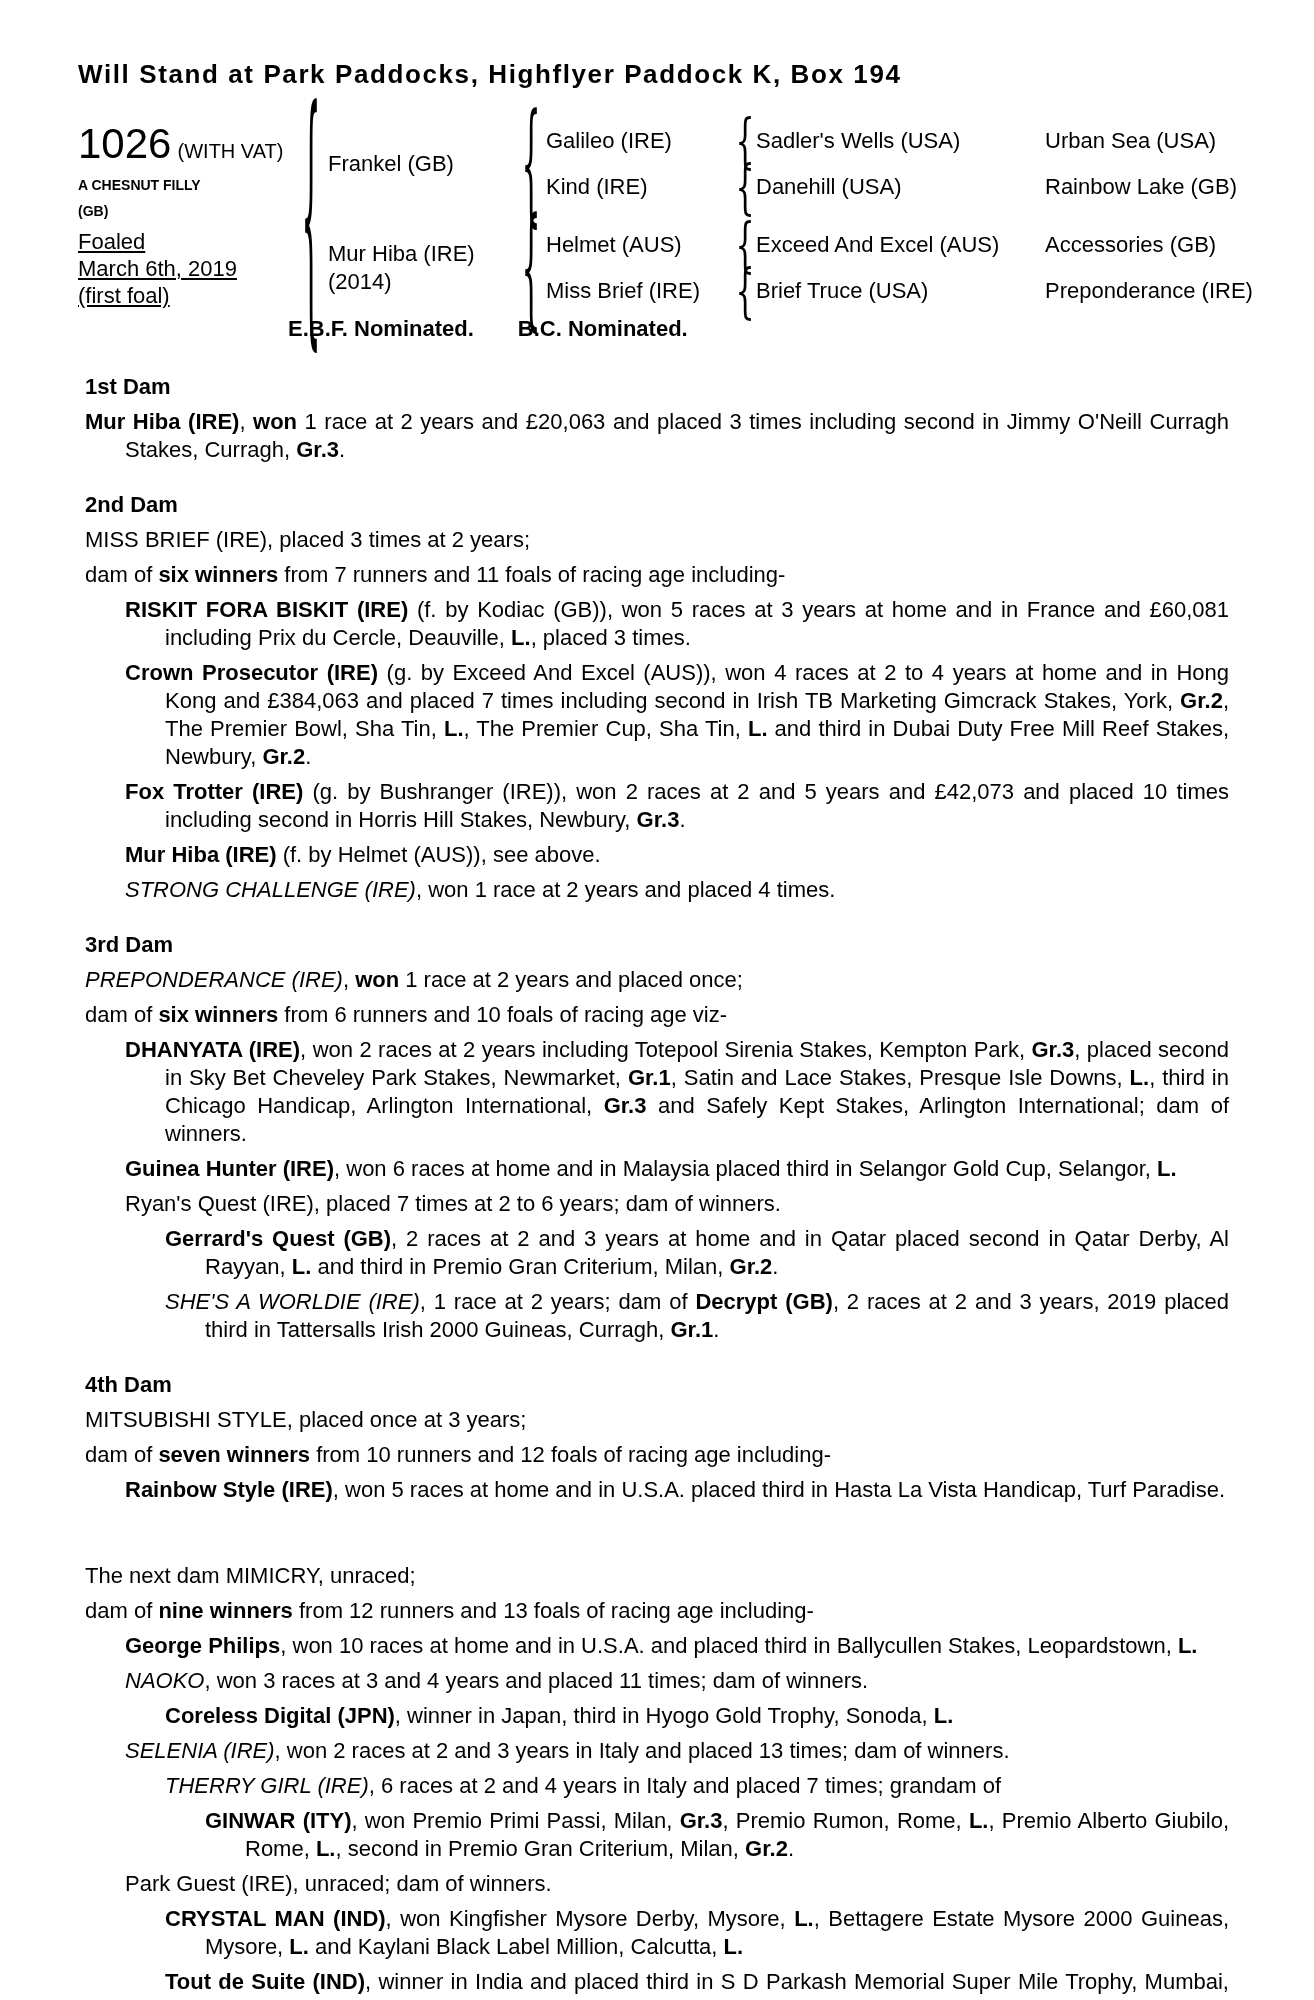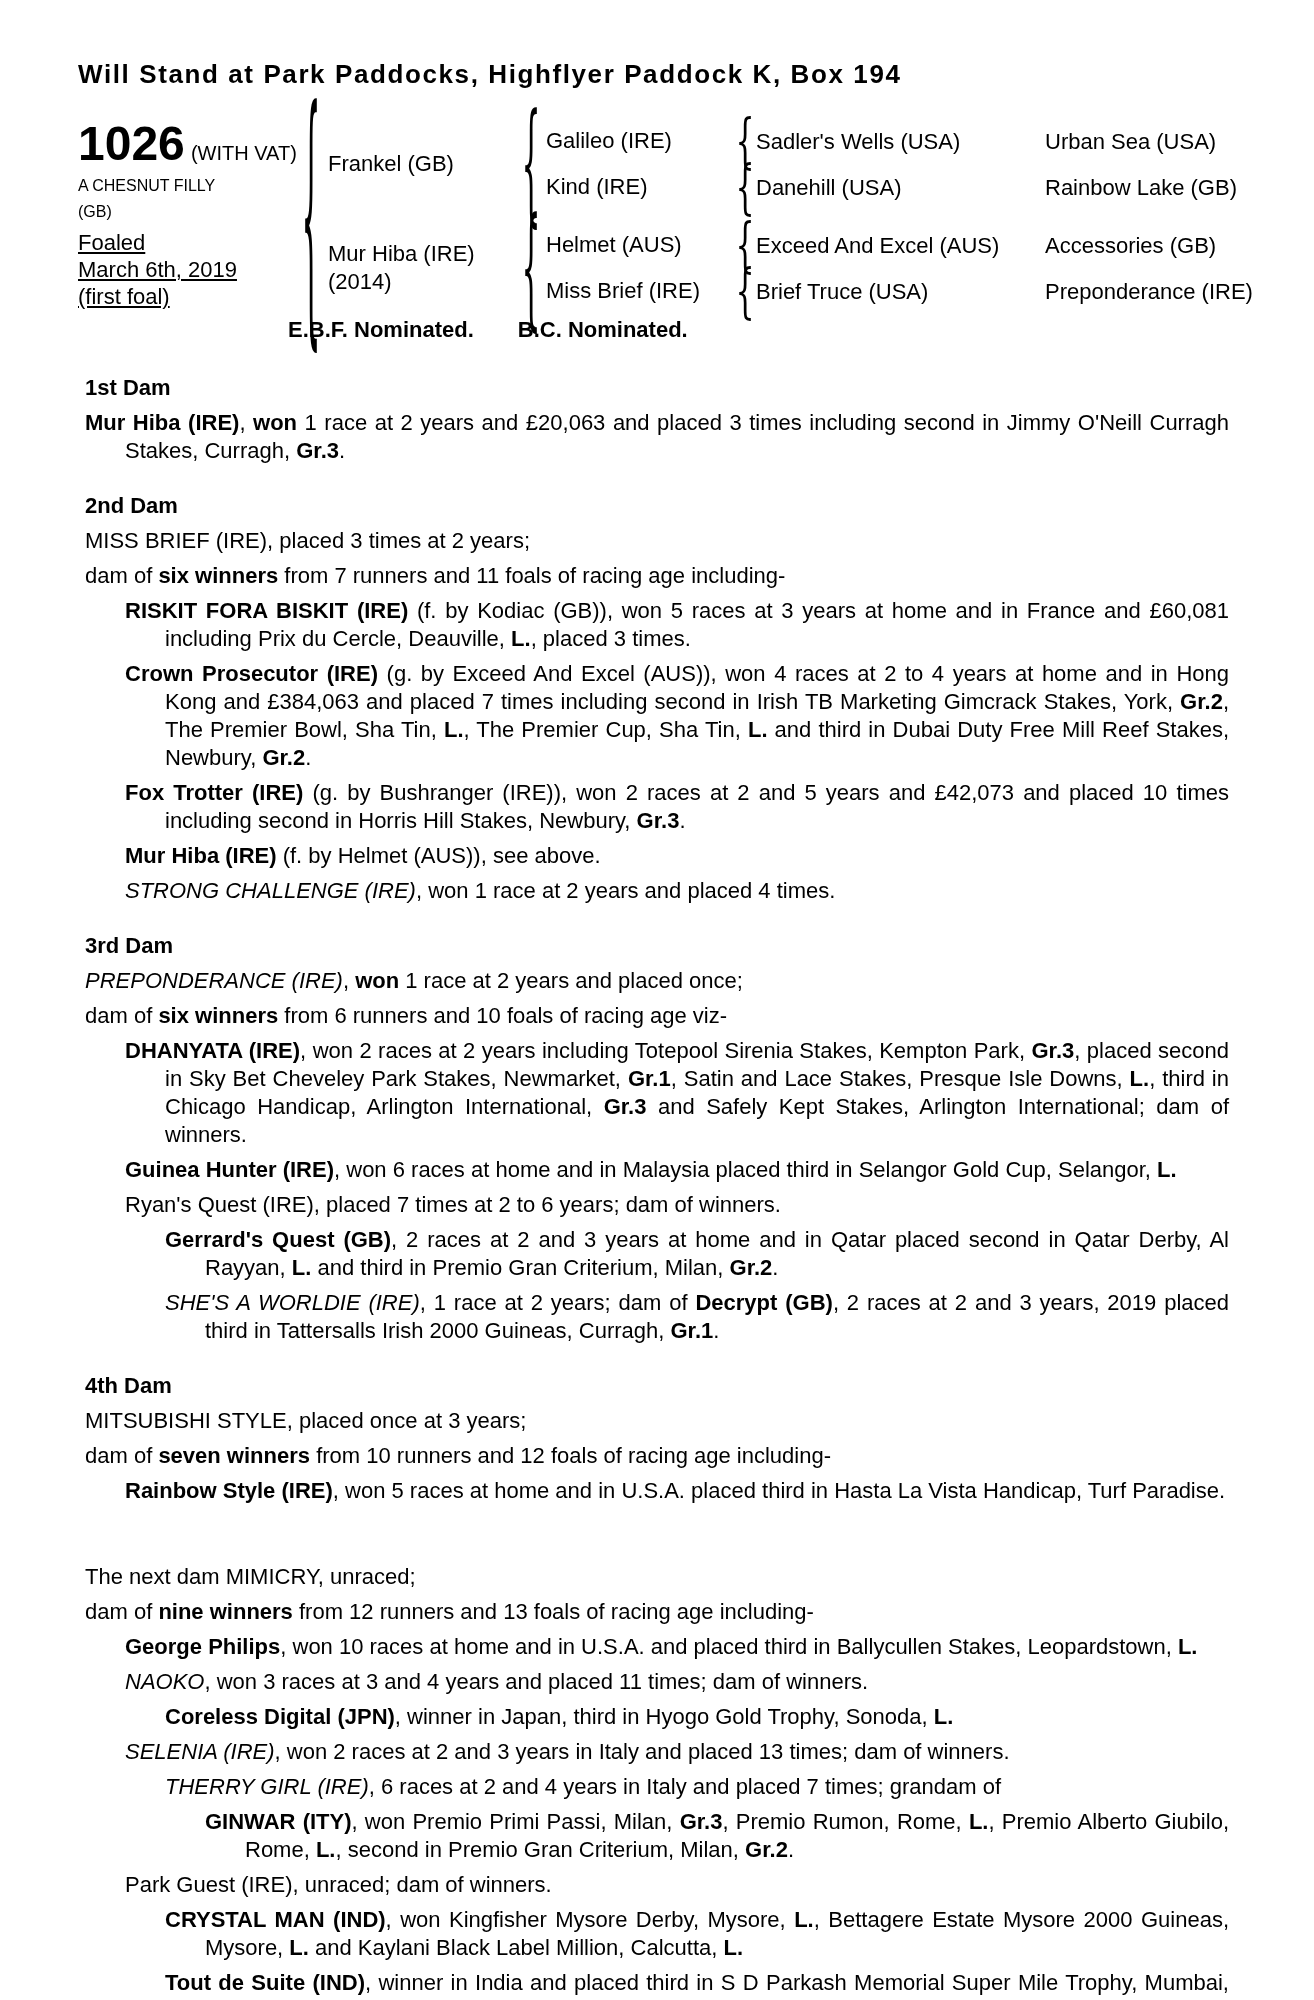--- a/index.html
+++ b/index.html
@@ -15,23 +15,23 @@
     margin:0 0 30px 0; font-weight:400;
   }
   .stand-line {
     font-weight:bold; font-size:26px; letter-spacing:1.6px;
     margin:16px 0 34px 0;
   }
 
   
   .ped-root { display:flex; align-items:center; margin-bottom:6px; }
   .lot-block { width:222px; flex:0 0 222px; align-self:stretch; }
-  .lot-number { font-size:48px; font-weight:bold; line-height:44px; }
+  .lot-number { font-size:42px; font-weight:normal; line-height:44px; }
   .lot-vat { font-size:20px; font-weight:400; }
-  .horse-desc { font-weight:normal; font-size:16px; line-height:26px; margin-top:6px; }
+  .horse-desc { font-weight:bold; font-size:14px; line-height:26px; margin-top:6px; }
   .foaled { font-size:22px; line-height:27px; margin-top:4px;text-decoration:underline; }
 
   .brace { display:flex; align-items:center; justify-content:center; width:22px; flex:0 0 22px; }
   .brace span {
     display:inline-block; font-family:"DejaVu Serif",serif; font-weight:400;
     font-size:30px; line-height:30px; transform-origin:center;
   }
   .brace-outer span { transform:scaleY(9.2); }
   .brace-mid   span { transform:scaleY(4.4); }
   .brace-pair  span { transform:scaleY(2.0); }

